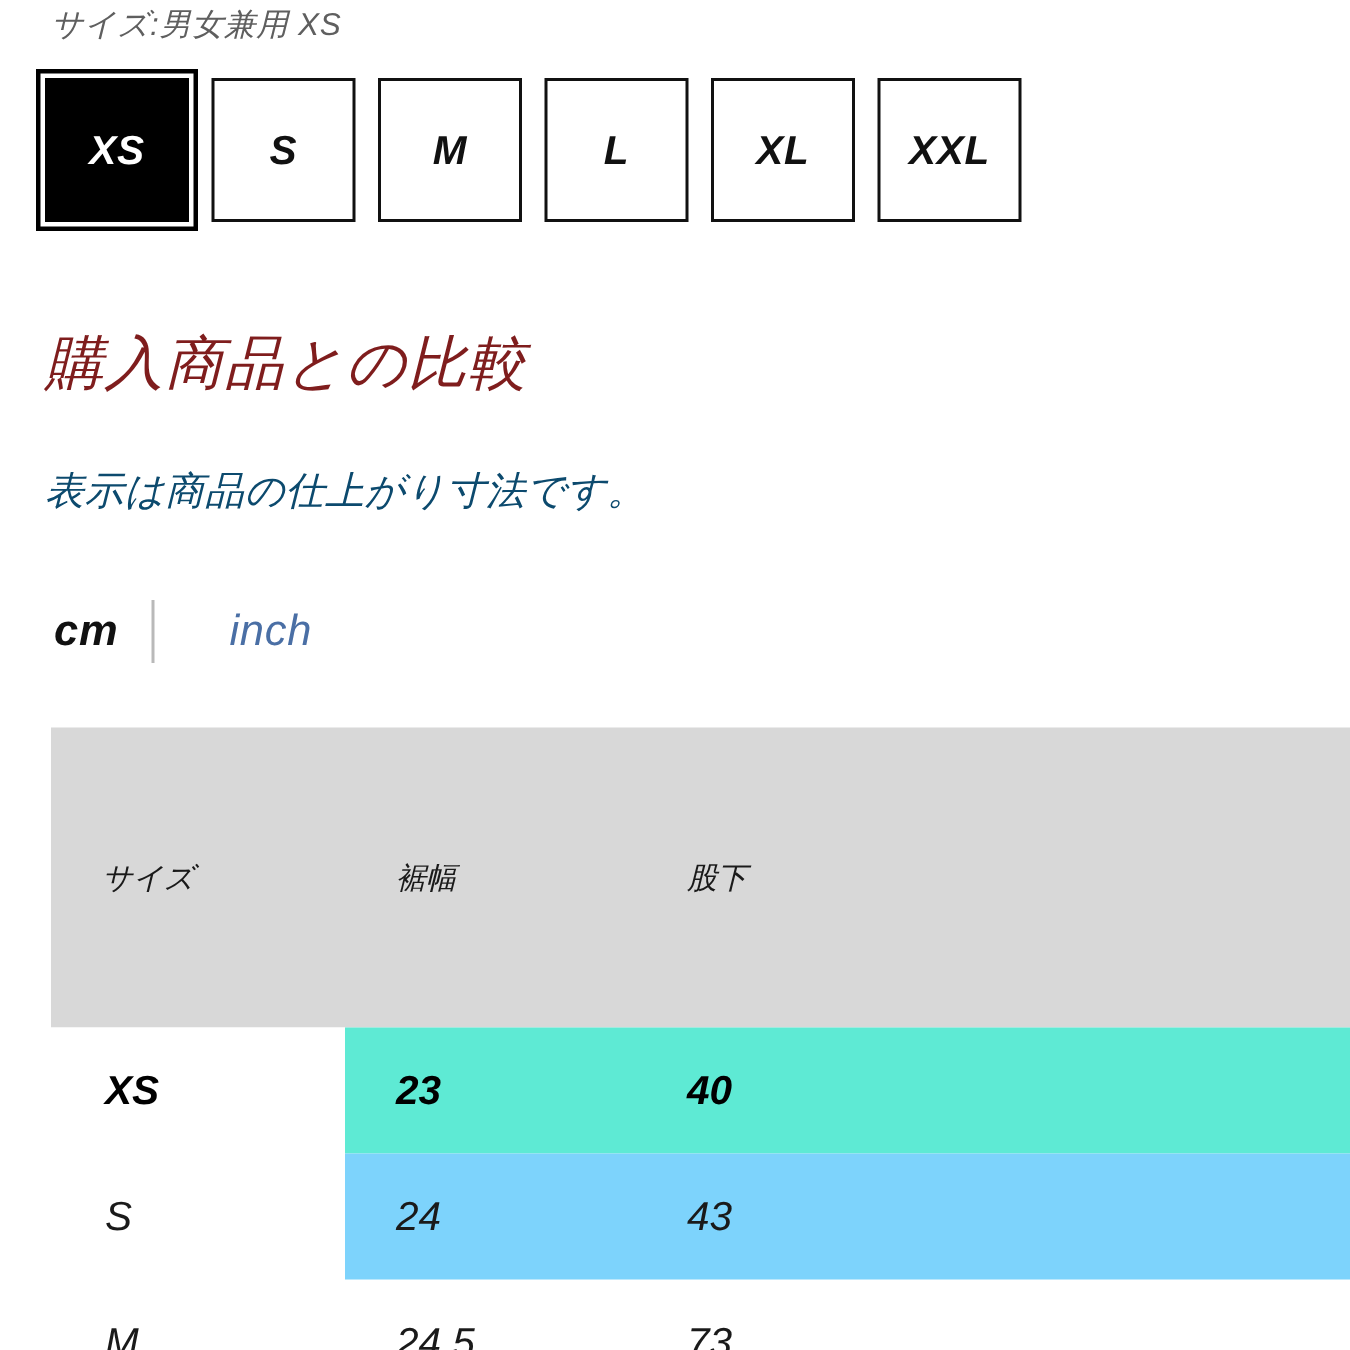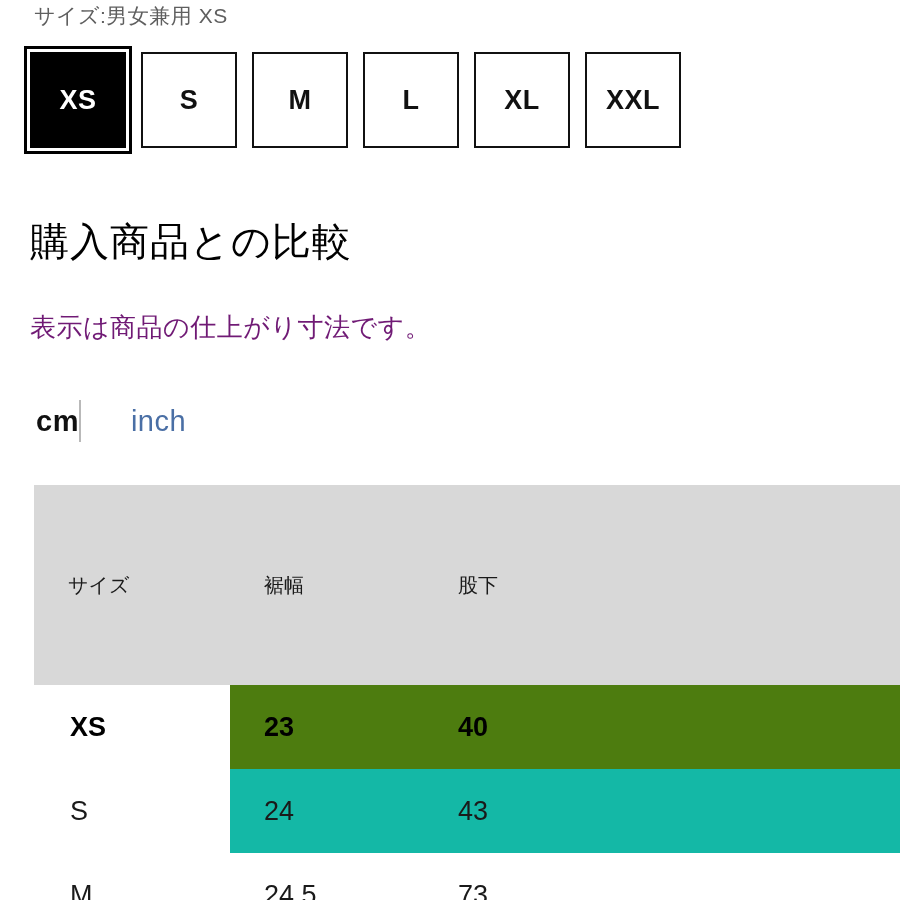--- a/index.html
+++ b/index.html
@@ -11,20 +11,21 @@
     background: #ffffff;
     font-family: "Liberation Sans", sans-serif;
     color: #111111;
     overflow: hidden;
   }
   .page {
     width: 900px;
     height: 900px;
     position: relative;
     background: #fff;
+    font-style: italic;
   }
 
   
   .size-label {
     position: absolute;
     left: 34px;
     top: 2px;
     font-size: 21px;
     color: #5f5f5f;
     letter-spacing: 0.5px;
@@ -67,49 +68,50 @@
   }
 
   
   .heading {
     position: absolute;
     left: 30px;
     top: 215px;
     font-size: 39px;
     font-weight: 400;
     letter-spacing: 1px;
-    color: #000000;
+    color: #7f1d1d;
   }
 
   .subnote {
     position: absolute;
     left: 30px;
     top: 310px;
     font-size: 26px;
-    color: #701a75;
+    color: #0c4a6e;
     letter-spacing: 0.5px;
   }
 
   
   .units {
     position: absolute;
     left: 36px;
     top: 400px;
     display: flex;
     align-items: center;
     gap: 0px;
   }
   .unit {
     font-size: 29px;
     letter-spacing: 0.5px;
     cursor: pointer;
   }
   .unit.active {
     color: #111;
     font-weight: 700;
+    padding-right: 22px;
   }
   .unit.inactive {
     color: #4a6fa5;
     font-weight: 400;
     padding-left: 22px;
     margin-left: 28px;
   }
   .unit-sep {
     width: 2px;
     height: 42px;
@@ -145,26 +147,26 @@
 
   .table td {
     height: 84px;
     font-size: 27px;
     color: #1a1a1a;
     padding: 0 0 0 34px;
     vertical-align: middle;
     border: none;
   }
   .row-hi td {
-    background: #4d7c0f;
+    background: #5eead4;
     font-weight: 700;
     color: #000;
   }
   .row-alt td {
-    background: #14b8a6;
+    background: #7dd3fc;
   }
   .row-hi td.first {
     background: #ffffff;
   }
   .row-alt td.first {
     background: #ffffff;
   }
   .table td.first {
     padding-left: 36px;
   }

